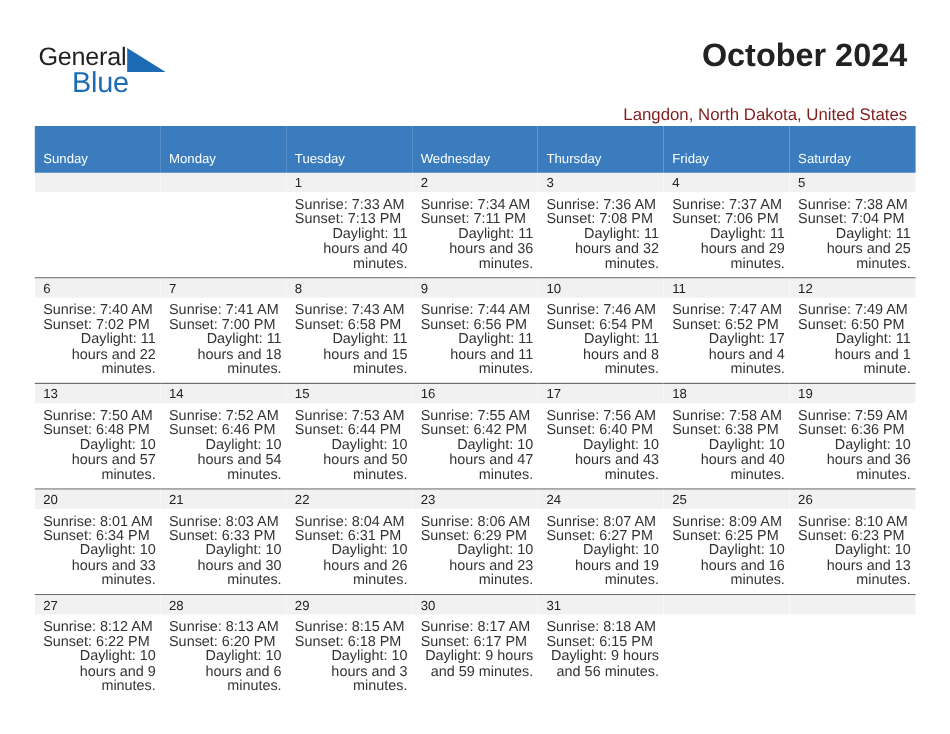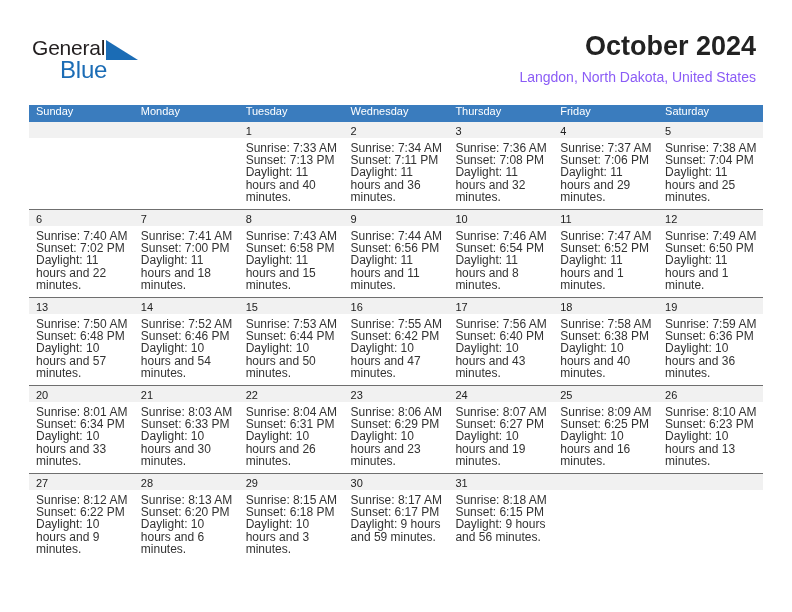--- a/index.html
+++ b/index.html
@@ -72,42 +72,42 @@
   }
   .cal-title {
     font-size: 27px;
     color: #222222;
     line-height: 32px;
     font-weight: bold;
     white-space: nowrap;
   }
   .cal-subtitle {
     font-size: 14px;
-    color: #8b5cf6;
+    color: #7f1d1d;
     line-height: 18px;
-    margin-top: 6px;
+    margin-top: 24px;
     white-space: nowrap;
   }
 
   
   .calendar {
     position: absolute;
     left: 29px;
     top: 105px;
     width: 734px;
     border-collapse: collapse;
     table-layout: fixed;
   }
   .calendar th {
     background: #3a7cbe;
     color: #ffffff;
     font-size: 11px;
     font-weight: normal;
     text-align: left;
-    padding: 0 0 5px 7px;
+    padding: 22px 0 5px 7px;
     height: 11px;
     border: none;
   }
   .calendar td {
     vertical-align: top;
     padding: 0;
     border: none;
     border-top: 1px solid #6f6f6f;
     height: 87px;
     width: 104.85px;
@@ -136,20 +136,21 @@
     padding: 4px 4px 0 7px;
     font-size: 12px;
     line-height: 12.2px;
     color: #333333;
   }
   .details div {
     white-space: nowrap;
   }
   .details .daylight-line {
     white-space: normal;
+    text-align: right;
   }
 </style>
 </head>
 <body>
 
 <div class="page">
 
   <div class="header">
 
     <div class="logo">
@@ -290,21 +291,21 @@
                 <div class="daylight-line">Daylight: 11 hours and 8 minutes.</div>
               </div>
             </div>
           </td>
           <td>
             <div class="daycell">
               <div class="daynum-band">11</div>
               <div class="details">
                 <div>Sunrise: 7:47 AM</div>
                 <div>Sunset: 6:52 PM</div>
-                <div class="daylight-line">Daylight: 11 hours and 1 minutes.</div>
+                <div class="daylight-line">Daylight: 17 hours and 4 minutes.</div>
               </div>
             </div>
           </td>
           <td>
             <div class="daycell">
               <div class="daynum-band">12</div>
               <div class="details">
                 <div>Sunrise: 7:49 AM</div>
                 <div>Sunset: 6:50 PM</div>
                 <div class="daylight-line">Daylight: 11 hours and 1 minute.</div>

